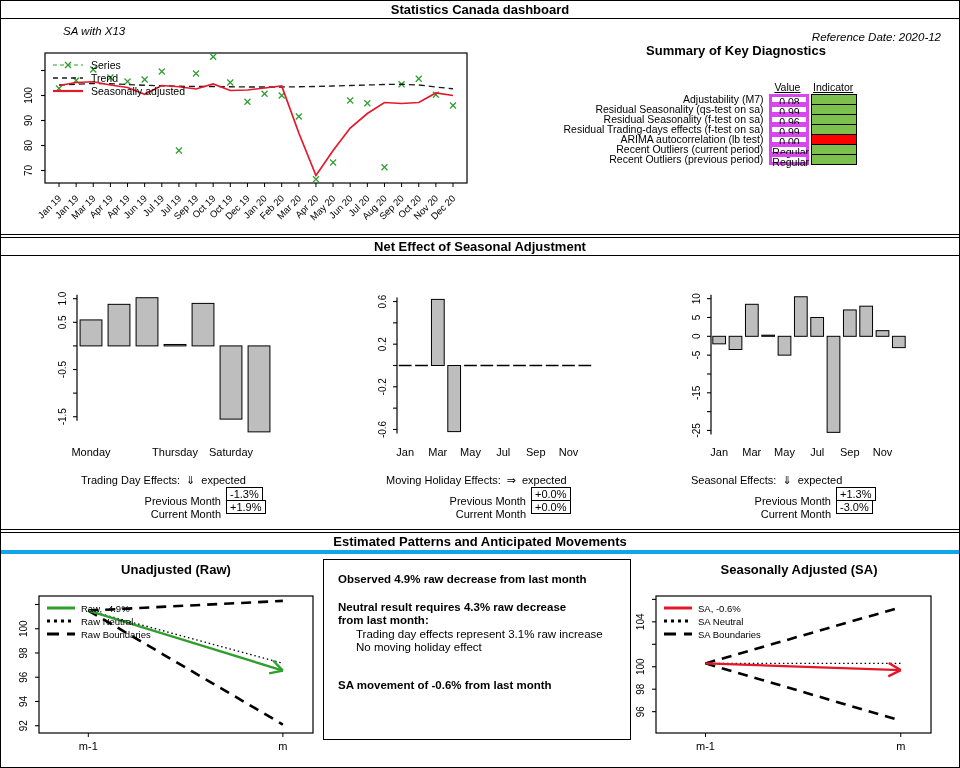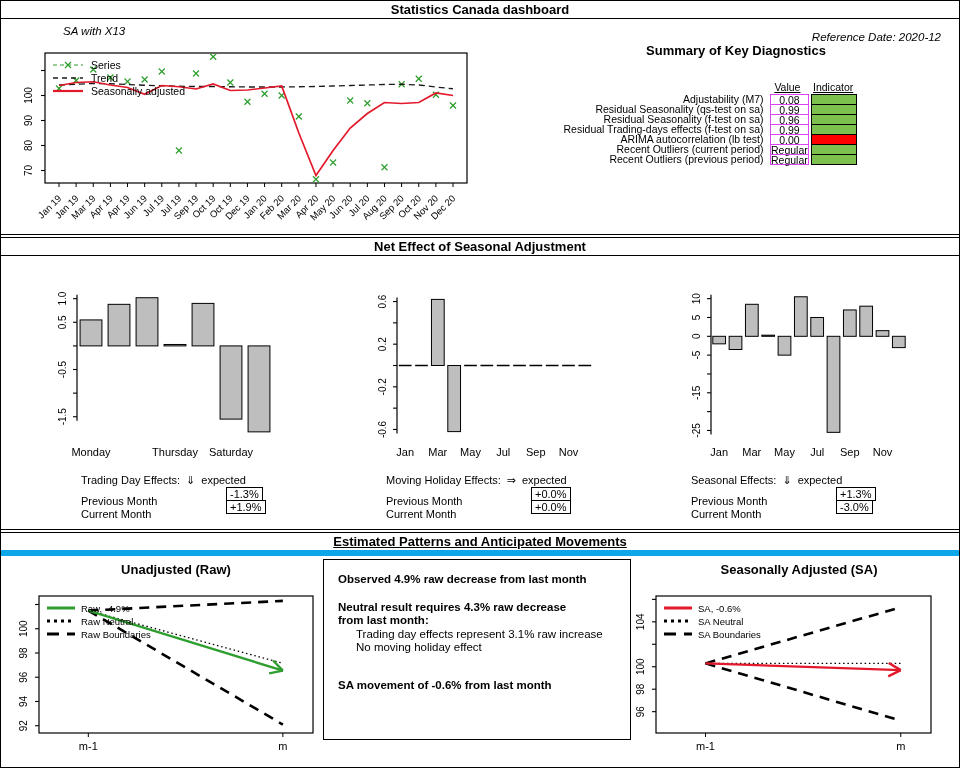--- a/index.html
+++ b/index.html
@@ -4,52 +4,52 @@
 <style>
   html,body{margin:0;padding:0;background:#fff;}
   #page{position:relative;width:958px;height:766px;border:1px solid #000;background:#fff;
         font-family:"Liberation Sans",sans-serif;color:#000;overflow:hidden;}
   .hdrbar{position:absolute;left:0;width:100%;height:17px;line-height:17px;text-align:center;
           font-weight:bold;font-size:13px;}
   #header1{top:0;border-bottom:1px solid #000;}
   #content1{position:absolute;top:18px;left:0;width:100%;height:215px;border-bottom:1px solid #000;}
   #header2{top:236px;border-top:1px solid #000;border-bottom:1px solid #000;}
   #content2{position:absolute;top:254px;left:0;width:100%;height:274px;border-bottom:1px solid #000;}
-  #header3{top:531px;border-top:1px solid #000;border-bottom:6px solid #0ea5e9;text-decoration:underline;}
+  #header3{top:531px;border-top:1px solid #000;border-bottom:4px solid #0ea5e9;}
   #content3{position:absolute;top:549px;left:0;width:100%;height:217px;}
 
   .italic-note{position:absolute;font-style:italic;font-size:11.5px;}
   #method-label{left:62px;top:6px;}
   #reference-date{left:700px;top:12px;width:240px;text-align:right;}
   .chart-title{position:absolute;font-weight:bold;font-size:13px;text-align:center;}
   #history-title{left:130px;top:10px;width:240px;}
   #diag-title{left:590px;top:24px;width:290px;}
   #history-svg{position:absolute;left:8px;top:22px;}
 
   #diag-table{position:absolute;left:524px;top:62px;width:332px;font-size:10.5px;}
   .diag-headrow{display:flex;height:13px;line-height:12px;}
   .diag-row{display:flex;height:11px;line-height:10px;}
   .diag-row + .diag-row{margin-top:-1px;}
   .diag-label{width:240px;text-align:right;padding-right:2px;white-space:nowrap;}
-  .diag-value{width:40px;margin-left:4px;border:1px solid #d946ef;text-align:center;box-sizing:border-box;}
+  .diag-value{width:40px;margin-left:4px;border:3px solid #d946ef;text-align:center;box-sizing:border-box;}
   .diag-ind{width:46px;margin-left:2px;border:1px solid #000;box-sizing:border-box;}
   .diag-h-spacer{width:244px;}
   .diag-h-value{width:40px;text-align:center;text-decoration:underline;}
   .diag-h-ind{width:48px;margin-left:2px;text-align:center;text-decoration:underline;white-space:nowrap;}
 
   .bar-svg{position:absolute;top:8px;}
   #bar-svg-0{left:18px;} #bar-svg-1{left:338px;} #bar-svg-2{left:652px;}
 
   .effect-block{position:absolute;top:219px;width:250px;font-size:11px;}
   .effect-0{left:80px;} .effect-1{left:385px;} .effect-2{left:690px;}
   .effect-heading{height:13px;line-height:13px;white-space:nowrap;}
   .effect-arrow{margin:0 6px;}
   .effect-row{display:flex;align-items:center;height:14px;}
   .effect-row + .effect-row{margin-top:-1px;}
-  .eff-label{width:140px;text-align:left;padding-right:5px;margin-top:14px;}
+  .eff-label{width:140px;text-align:right;padding-right:5px;margin-top:14px;}
   .eff-box{border:1px solid #000;padding:0 3px;line-height:12px;}
 
   #raw-title{left:60px;top:12px;width:230px;}
   #sa-title{left:683px;top:12px;width:230px;}
   .pattern-svg{position:absolute;top:38px;}
   #raw-svg{left:8px;} #sa-svg{left:620px;}
 
   #movements-box{position:absolute;left:322px;top:9px;width:308px;height:181px;border:1px solid #000;
                  box-sizing:border-box;padding:13px 14px;}
   .mv-line{font-size:11.5px;line-height:13.5px;}

